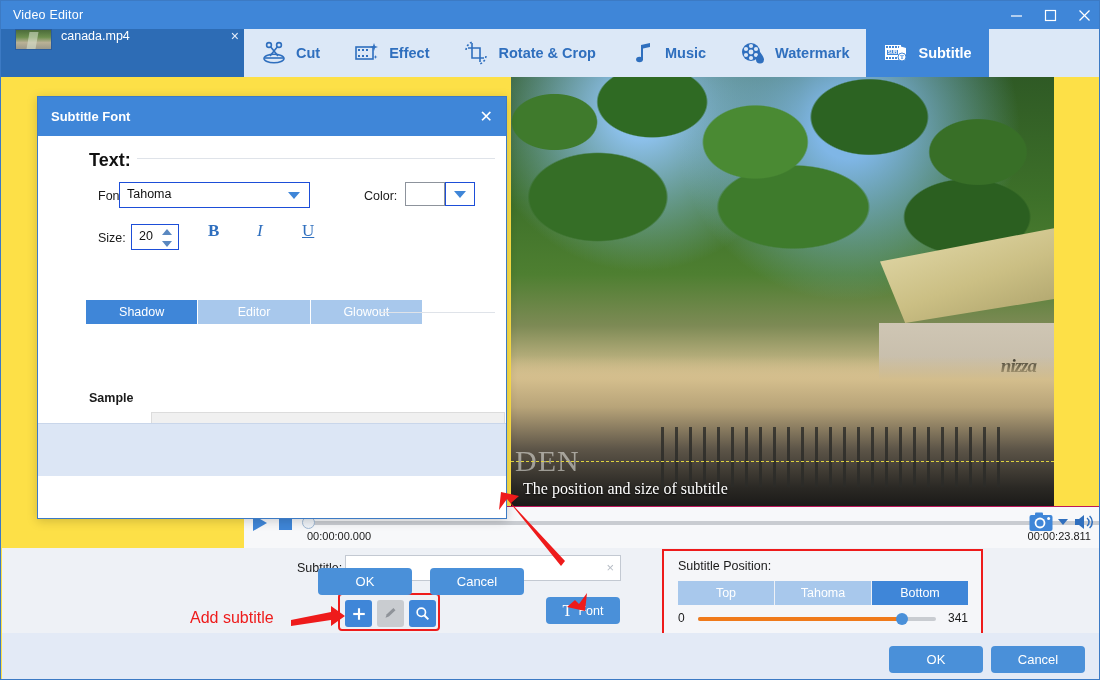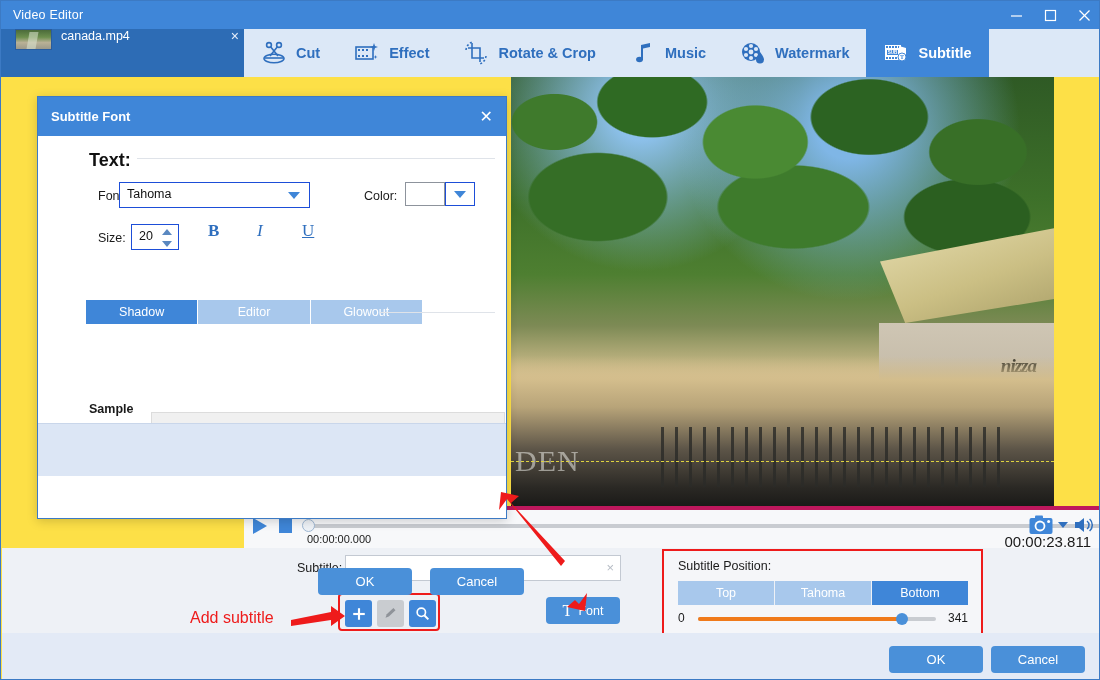--- a/index.html
+++ b/index.html
@@ -106,30 +106,30 @@
   .denword{position:absolute;left:4px;bottom:28px;color:rgba(235,235,230,.55);
      font-family:"Liberation Serif",serif;font-size:30px;letter-spacing:1px;}
   .subguide{position:absolute;left:0;bottom:44px;width:543px;height:0;
      border-top:1px dashed #ded33f;}
   .subtext{position:absolute;left:12px;bottom:8px;color:#fff;font-size:16px;
      font-family:"Liberation Serif",serif; text-shadow:0 1px 2px rgba(0,0,0,.9);}
 
   
   .playerbar{
     position:absolute; left:243px; top:505px; width:857px; height:42px;
-    background:#f7f8fa; border-top:4px solid #be185d;
+    background:#f7f8fa; border-top:1px solid #be185d;
   }
   .pb-play{position:absolute;left:9px;top:8px;width:0;height:0;
     border-left:14px solid #3f86d8;border-top:8px solid transparent;border-bottom:8px solid transparent;}
   .pb-stop{position:absolute;left:35px;top:8px;width:13px;height:15px;background:#3f86d8;}
   .pb-track{position:absolute;left:62px;top:14px;width:910px;max-width:920px;height:4px;background:#c9ccd1;border-radius:2px;}
   .pb-knob{position:absolute;left:58px;top:9px;width:13px;height:13px;border-radius:50%;
     background:#eef2f7;border:1px solid #9fb8d4;}
   .pb-t-left{position:absolute;left:63px;top:23px;font-size:11px;color:#1a1a1a;}
-  .pb-t-right{position:absolute;right:10px;top:23px;font-size:15px;color:#1a1a1a;}
+  .pb-t-right{position:absolute;right:10px;top:23px;font-size:11px;color:#1a1a1a;}
   .pb-cam{position:absolute;right:48px;top:5px;width:24px;height:20px;}
   .pb-caret{position:absolute;right:33px;top:12px;width:0;height:0;
     border-top:6px solid #2f6fbe;border-left:5px solid transparent;border-right:5px solid transparent;}
   .pb-spk{position:absolute;right:7px;top:6px;width:20px;height:18px;}
 
   
   .lower{
     position:absolute; left:1px; top:547px; width:1098px; height:85px;
     background:#eef1f6;
   }
@@ -384,20 +384,21 @@
     <div class="canopy"></div>
     <div class="awning-a"></div>
     <div class="pizzawall"></div>
     <div class="pizzatext">nizza</div>
     <div class="awning-b"></div>
     <div class="shrubs"></div>
     <div class="ground"></div>
     <div class="chairs"></div>
     <div class="denword">DEN</div>
     <div class="subguide"></div>
+    <div class="subtext">The position and size of subtitle</div>
   </div>
 
   <div class="playerbar">
     <div class="pb-play"></div>
     <div class="pb-stop"></div>
     <div class="pb-track"></div>
     <div class="pb-knob"></div>
     <div class="pb-t-left">00:00:00.000</div>
     <div class="pb-t-right">00:00:23.811</div>
     <div class="pb-cam">
@@ -530,21 +531,21 @@
             <span class="up"></span>
             <span class="dn"></span>
           </span>
       </div>
       <div class="lbl" style="left:326px;top:303px;">Color:</div>
       <div class="swatch" style="left:367px;top:296px;width:40px;height:24px;background:#0000f0;"></div>
       <div class="fld" style="left:407px;top:296px;width:30px;height:24px;">
         <span class="caret-dn" style="position:absolute;left:8px;top:9px;border-top-color:#b9bec6;"></span>
       </div>
 
-      <div class="lbl" style="left:51px;top:266px;font-weight:bold;">Sample</div>
+      <div class="lbl" style="left:51px;top:255px;font-weight:bold;">Sample</div>
       <div class="sample-box" style="top:276px;">
         <div class="sample-txt">AaBbCcYyZz</div>
       </div>
 
       <div class="modal-foot"></div>
     </div>
 
     <div class="btn-primary" id="ok-dlg">OK</div>
     <div class="btn-primary" id="cancel-dlg">Cancel</div>
   </div>

